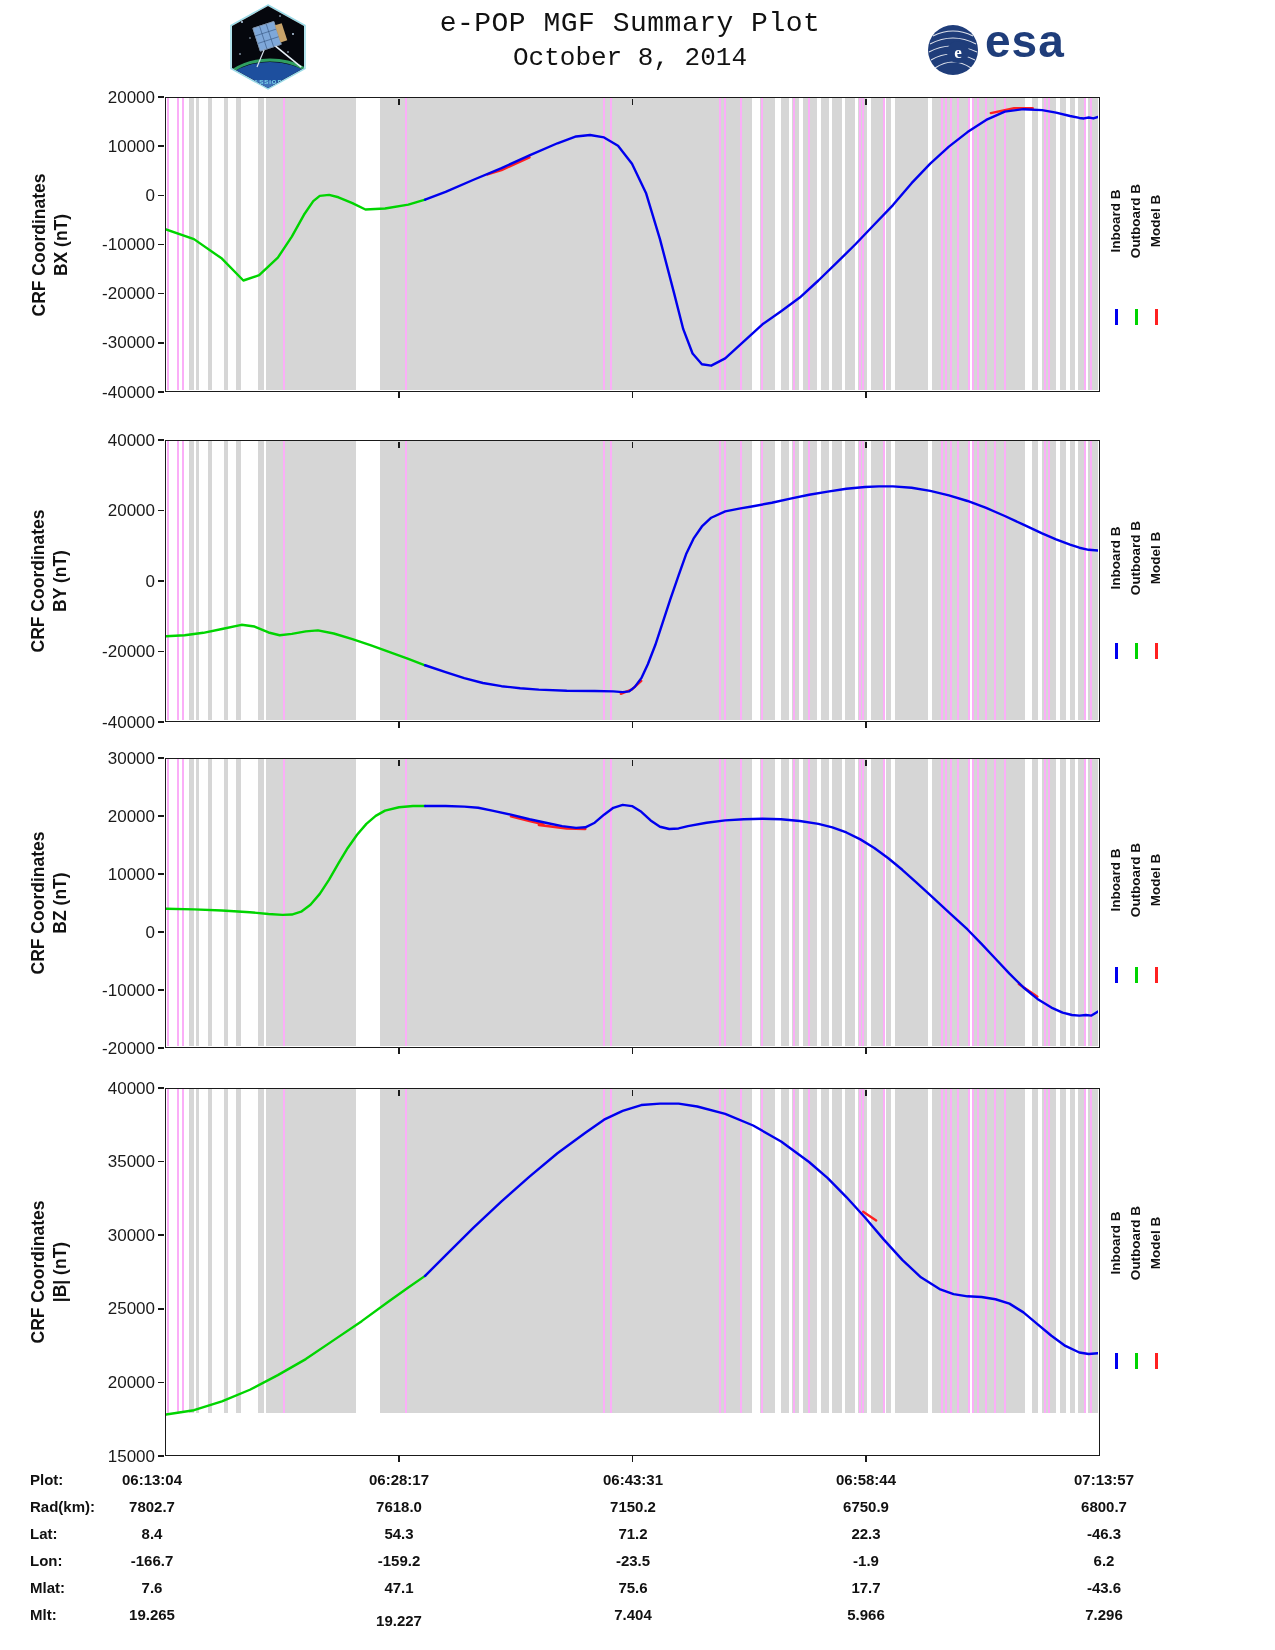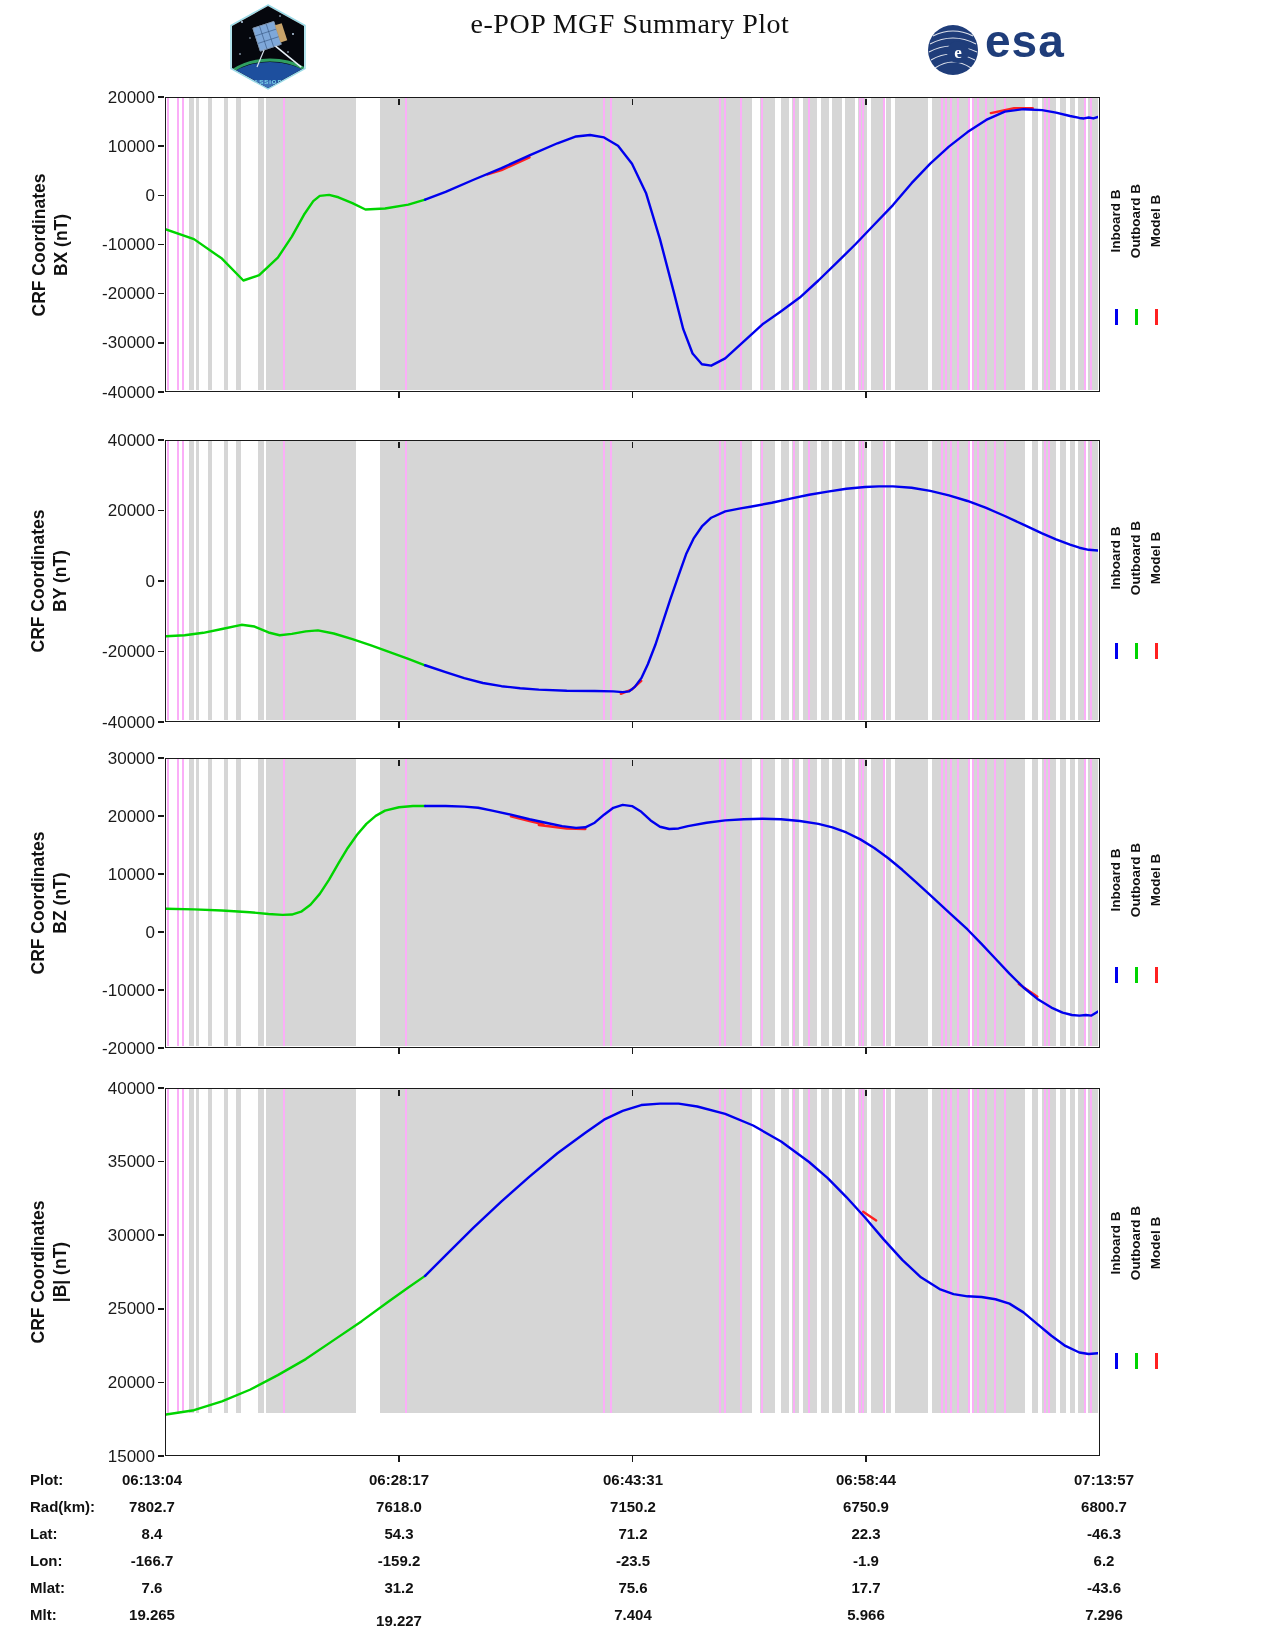--- a/index.html
+++ b/index.html
@@ -1,20 +1,20 @@
 <!DOCTYPE html>
 <html><head>
 <meta charset="utf-8">
 <style>
   html,body{margin:0;padding:0;background:#ffffff;}
   #canvas{position:relative;width:1275px;height:1650px;background:#ffffff;overflow:hidden;
           font-family:"Liberation Sans", sans-serif;color:#111;}
   .abs{position:absolute;}
   .title-block{left:330px;top:8px;width:600px;text-align:center;
-               font-family:Liberation Serif, serif;color:#111;}
+               font-family:Liberation Mono, monospace;color:#111;}
   .title-line1{font-size:28px;letter-spacing:.5px;}
   .title-line2{font-size:26px;margin-top:4px;}
   .panel-box{border:1.4px solid #1a1a1a;background:#ffffff;box-sizing:border-box;}
   .plot-area{position:absolute;overflow:hidden;}
   .band{position:absolute;top:0;background:#d6d6d6;}
   .pinkline{position:absolute;top:0;background:#fbaef8;}
   .ytick-label{position:absolute;text-align:right;font-size:17px;color:#1a1a1a;line-height:17px;}
   .ytick-dash{position:absolute;background:#1a1a1a;height:1.6px;width:6px;}
   .xtick-dash{position:absolute;background:#1a1a1a;width:1.6px;}
   .ylabel{position:absolute;font-weight:bold;font-size:17.5px;color:#111;text-align:center;
@@ -61,20 +61,21 @@
         <rect x="58" y="24" width="7" height="18" fill="#c8a36a"></rect>
         <line x1="40" y1="44" x2="28" y2="58" stroke="#d9e6f2" stroke-width="1.2"></line>
         <line x1="52" y1="44" x2="70" y2="72" stroke="#e8f2fa" stroke-width="1.6"></line>
       </g>
       <text x="48" y="80" text-anchor="middle" font-size="6" fill="#79d2e6" font-family="Liberation Sans, sans-serif" font-weight="bold" letter-spacing="1">CASSIOPE</text>
     </g>
   </svg>
 
   <div class="abs title-block">
     <div class="title-line1">e-POP MGF Summary Plot</div>
+    <div class="title-line2">October 8, 2014</div>
   </div>
 
   <div class="abs" style="left:925px;top:22px;width:130px;height:56px;">
     <svg width="56" height="56" viewBox="0 0 56 56" style="position:absolute;left:0;top:0;">
       <circle cx="28" cy="28" r="25" fill="#1f3d7a"></circle>
       <g stroke="#ffffff" stroke-width="1.1" fill="none" opacity="0.85">
         <path d="M8 14 Q 28 4 48 14"></path>
         <path d="M5 22 Q 28 10 51 22"></path>
         <path d="M4 30 Q 26 18 52 30"></path>
         <path d="M6 38 Q 26 26 50 38"></path>
@@ -480,21 +481,21 @@
       <div class="trow-val" style="left:781px;top:1525px;">22.3</div>
       <div class="trow-val" style="left:1019px;top:1525px;">-46.3</div>
       <div class="trow-label" style="left:30px;top:1552px;">Lon:</div>
       <div class="trow-val" style="left:67px;top:1552px;">-166.7</div>
       <div class="trow-val" style="left:314px;top:1552px;">-159.2</div>
       <div class="trow-val" style="left:548px;top:1552px;">-23.5</div>
       <div class="trow-val" style="left:781px;top:1552px;">-1.9</div>
       <div class="trow-val" style="left:1019px;top:1552px;">6.2</div>
       <div class="trow-label" style="left:30px;top:1579px;">Mlat:</div>
       <div class="trow-val" style="left:67px;top:1579px;">7.6</div>
-      <div class="trow-val" style="left:314px;top:1579px;">31.2</div>
+      <div class="trow-val" style="left:314px;top:1579px;">47.1</div>
       <div class="trow-val" style="left:548px;top:1579px;">75.6</div>
       <div class="trow-val" style="left:781px;top:1579px;">17.7</div>
       <div class="trow-val" style="left:1019px;top:1579px;">-43.6</div>
       <div class="trow-label" style="left:30px;top:1606px;">Mlt:</div>
       <div class="trow-val" style="left:67px;top:1606px;">19.265</div>
       <div class="trow-val" style="left:314px;top:1606px;margin-top:6px;">19.227</div>
       <div class="trow-val" style="left:548px;top:1606px;">7.404</div>
       <div class="trow-val" style="left:781px;top:1606px;">5.966</div>
       <div class="trow-val" style="left:1019px;top:1606px;">7.296</div>
     </div>

